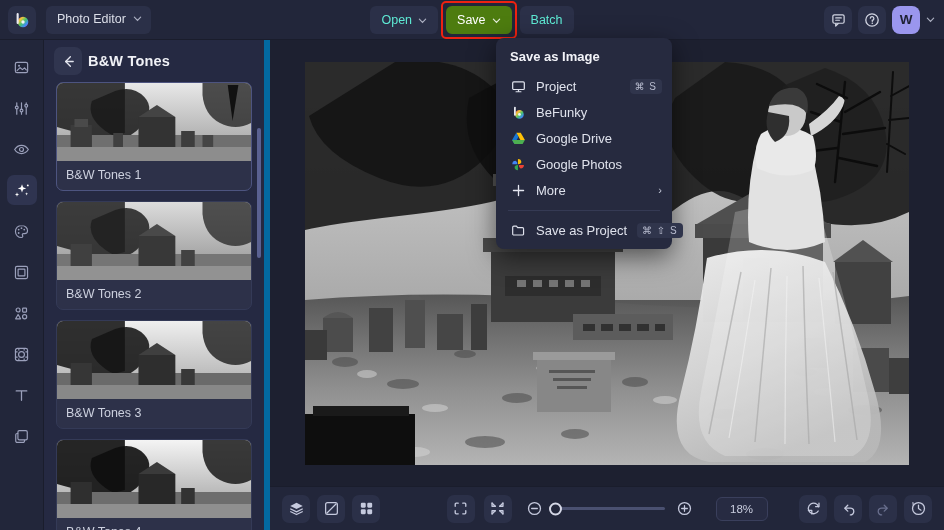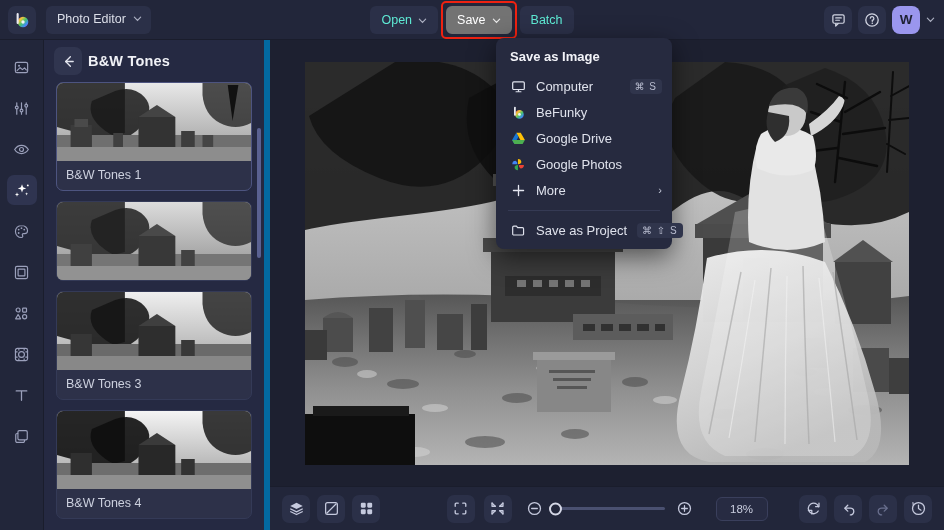--- a/index.html
+++ b/index.html
@@ -37,21 +37,21 @@
     display: flex; align-items: center; justify-content: center; gap: 8px;
     pointer-events: none;
   }
   .topbar-center > * { pointer-events: auto; }
   .tb-btn {
     height: 28px; padding: 0 11px; border-radius: 6px;
     background: #2b3048; color: #5eead4; font-size: 12.5px;
     display: flex; align-items: center; gap: 6px; cursor: pointer; border: none;
     font-family: inherit;
   }
-  .tb-btn.active { background: #737373; color: #ffffff; }
+  .tb-btn.active { background: #4d7c0f; color: #ffffff; }
   .save-wrap { position: relative; }
   .save-highlight {
     position: absolute; left: -5px; top: -5px; right: -5px; bottom: -5px;
     border: 2.5px solid #ee2211; border-radius: 5px; pointer-events: none;
   }
   .topbar-right {
     margin-left: auto; display: flex; align-items: center; gap: 6px;
     padding-right: 8px;
   }
   .icon-btn {
@@ -392,20 +392,21 @@
             <path d="M60 8q18-6 30 6t-4 30-36 4-14-30z" fill="#202020" opacity=".85"></path>
             <path d="M150 0h50v40q-16 8-32 0t-18-28z" fill="#303030" opacity=".82"></path>
             <rect x="0" y="52" width="200" height="26" fill="#757575"></rect>
             <rect x="14" y="42" width="22" height="24" fill="#404040"></rect>
             <rect x="84" y="34" width="38" height="30" fill="#383838"></rect>
             <path d="M84 34l19-12 19 12z" fill="#494949"></path>
             <rect x="128" y="48" width="14" height="16" fill="#424242"></rect>
             <rect x="0" y="64" width="200" height="14" fill="#929292"></rect>
           </svg>
         </div>
+        <div class="thumb-label">B&amp;W Tones 2</div>
       </div>
       <div class="thumb-card">
         <div class="thumb-img">
           <svg width="100%" height="100%" viewBox="0 0 200 78" preserveAspectRatio="none">
             <defs>
                 <linearGradient id="sk3" x1="0" y1="0" x2="0" y2="1">
                   <stop offset="0%" stop-color="#efefef"></stop>
                   <stop offset="100%" stop-color="#a4a4a4"></stop>
                 </linearGradient>
               </defs>
@@ -699,21 +700,21 @@
     <div class="menu-head">Save as Image</div>
 
     <div class="menu-item">
       <span class="mi-icon">
         <svg width="15" height="15" viewBox="0 0 16 16">
           <rect x="1.8" y="3" width="12.4" height="8.2" rx="1.2" fill="none" stroke="#e0e3ee" stroke-width="1.3"></rect>
           <path d="M5.4 13.6h5.2" stroke="#e0e3ee" stroke-width="1.3" stroke-linecap="round"></path>
           <path d="M8 11.2v2.4" stroke="#e0e3ee" stroke-width="1.3"></path>
         </svg>
       </span>
-      <span class="mi-label">Computer</span>
+      <span class="mi-label">Project</span>
       <span class="kbd">⌘ S</span>
     </div>
 
     <div class="menu-item">
       <span class="mi-icon">
         <svg width="15" height="15" viewBox="0 0 16 16">
           <defs>
             <linearGradient id="g2" x1="0" y1="0" x2="1" y2="1">
               <stop offset="0%" stop-color="#f24b4b"></stop>
                 <stop offset="30%" stop-color="#f2c53d"></stop>

